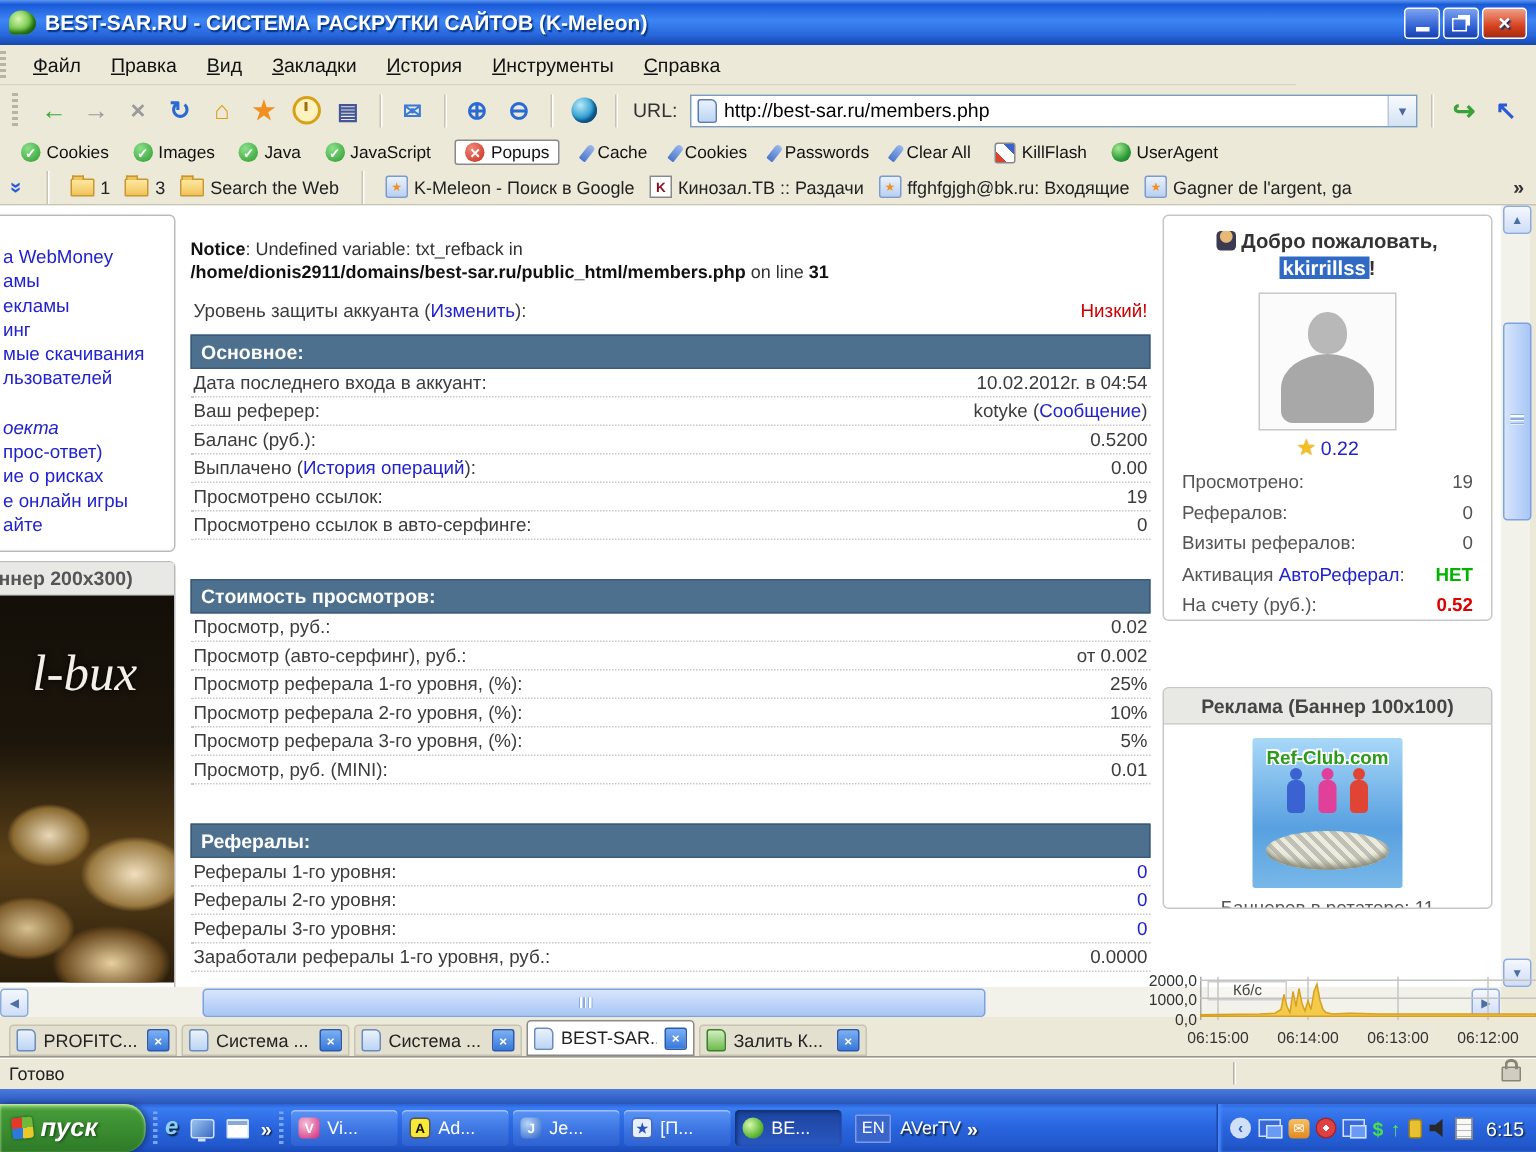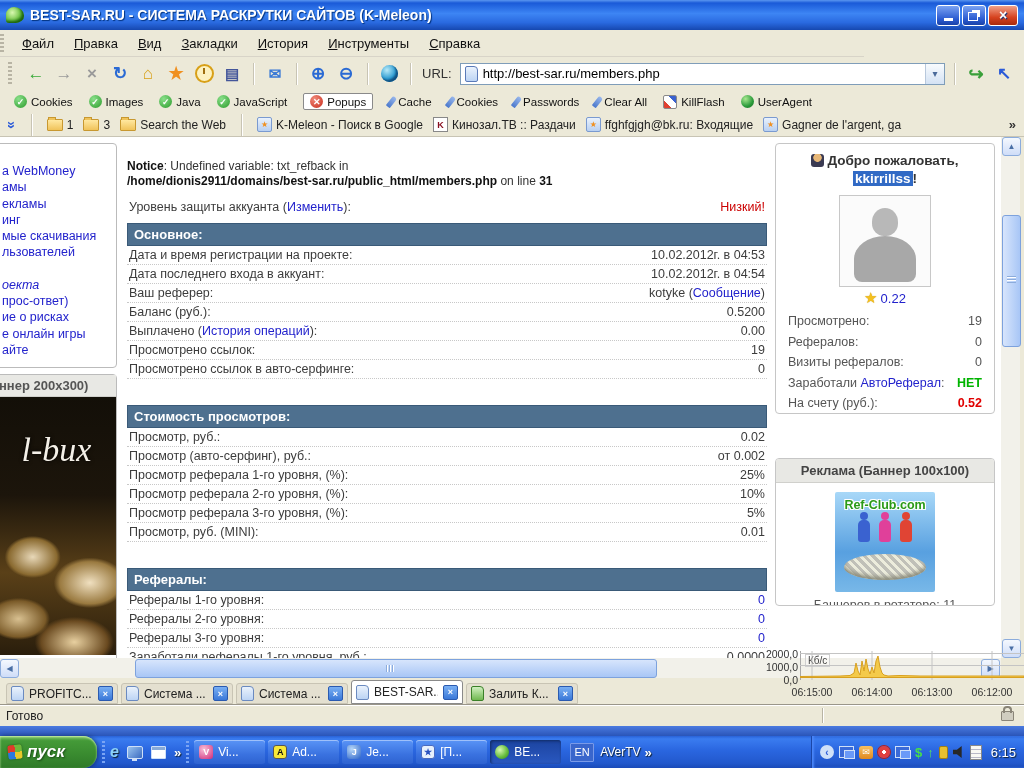--- a/index.html
+++ b/index.html
@@ -221,21 +221,21 @@
   .tr-txt{font-weight:bold;font-size:13px;}
   .d-green{color:#48e048;} .u-green{color:#58e858;}
   .ic-radio{width:9px;height:13px;border-radius:2px;background:#e8c030;border:1px solid #a08018;box-sizing:border-box;}
   .ic-vol{width:12px;height:12px;background:#282828;clip-path:polygon(0 32%,35% 32%,75% 0,75% 100%,35% 68%,0 68%);}
   .ic-notes{width:10px;height:13px;background:repeating-linear-gradient(180deg,#f8f8f4 0 3px,#b8b8c8 3px 4px);border:1px solid #888;}
   .clock{color:#fff;font-size:13px;margin-left:4px;text-shadow:1px 1px 1px #123;}
 
   
   .graphov{left:762px;top:648px;width:262px;height:52px;z-index:50;pointer-events:none;}
   .gy{position:absolute;left:0;width:36px;text-align:right;font-size:10.5px;color:#333;}
-  .gunit{position:absolute;left:43px;top:6px;font-size:10px;color:#444;border:1px solid #cfcfcf;background:rgba(255,255,255,.4);padding:0 2px;}
+  .gunit{position:absolute;left:43px;top:6px;font-size:10px;color:#444;border:1px solid #cfcfcf;background:rgba(255,255,255,.4);padding:0 16px;}
   .gsvg{position:absolute;left:38px;top:3px;}
   .gx{position:absolute;top:38px;width:56px;text-align:center;font-size:10.5px;color:#333;}
 </style>
 </head>
 <body>
 
 <div id="screen">
 
   <div class="abs titlebar">
     <span class="km-ico"></span>
@@ -434,24 +434,20 @@
         <b>/home/dionis2911/domains/best-sar.ru/public_html/members.php</b><span> on line </span><b>31</b>
       </div>
       <div class="secrow">
         <span><span>Уровень защиты аккуанта (</span><a class="lnk">Изменить</a><span>):</span></span>
         <span class="alert">Низкий!</span>
       </div>
 
       <div class="sec">
         <div class="sec-h">Основное:</div>
         <div class="trow">
-            <span>Дата и время регистрации на проекте:</span>
-            <span class="val">10.02.2012г. в 04:53</span>
-          </div>
-        <div class="trow">
             <span>Дата последнего входа в аккуант:</span>
             <span class="val">10.02.2012г. в 04:54</span>
           </div>
         <div class="trow">
             <span>Ваш реферер:</span>
             <span class="val"><span>kotyke (</span><a class="lnk">Сообщение</a><span>)</span></span>
           </div>
         <div class="trow">
             <span>Баланс (руб.):</span>
             <span class="val">0.5200</span>
@@ -539,21 +535,21 @@
           </div>
         <div class="srow">
             <span>Рефералов:</span>
             <span>0</span>
           </div>
         <div class="srow">
             <span>Визиты рефералов:</span>
             <span>0</span>
           </div>
         <div class="srow">
-            <span><span>Заработали </span><a class="lnk">АвтоРеферал</a><span>:</span></span>
+            <span><span>Активация </span><a class="lnk">АвтоРеферал</a><span>:</span></span>
             <span class="v-green">НЕТ</span>
           </div>
         <div class="srow">
             <span>На счету (руб.):</span>
             <span class="v-red">0.52</span>
           </div>
       </div>
       <div class="pdiv"></div>
       <div class="action">
           <i class="ic-money"></i>

